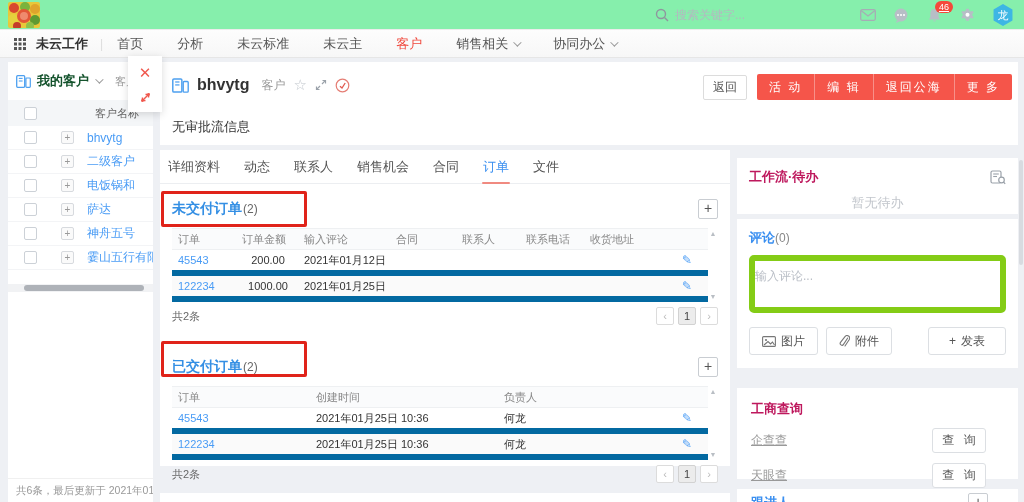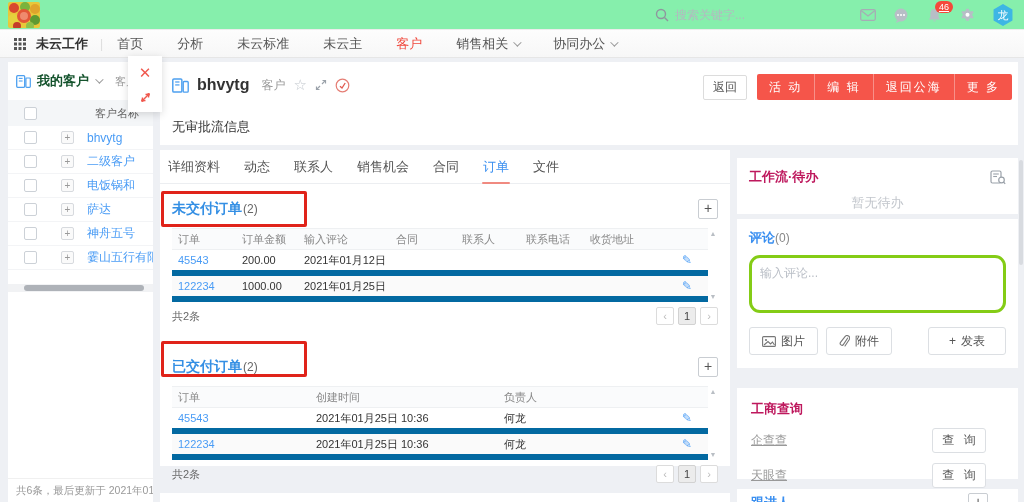--- a/index.html
+++ b/index.html
@@ -73,21 +73,21 @@
   .sec-title-row { display:flex; align-items:center; height:30px; margin:10px 12px 0 12px; }
   .sec-title { font-size:14px; font-weight:bold; color:#348fe4;text-align:right; }
   .sec-count { font-size:12px; color:#666; margin-left:1px; }
   .addbtn { margin-left:auto; width:20px; height:20px; border:1px solid #c9cdd2; border-radius:2px; background:#fff;
     color:#555; font-size:14px; line-height:17px; text-align:center; cursor:pointer; }
   .otable { margin:4px 12px 0 12px; position:relative; padding-right:10px; }
   .orow { display:flex; align-items:center; height:26px; font-size:11px; border-bottom:6px solid #0369a1; }
   .orow.head { height:22px; background:#fafbfc; border-top:1px solid #eef0f2; border-bottom:1px solid #eef0f2; color:#888; }
   .orow.alt { background:#fafafa; }
   .oc { padding-left:6px; overflow:hidden; white-space:nowrap; flex:none; }
-  .oc.num { text-align:left; padding-right:4px; }
+  .oc.num { text-align:center; padding-right:4px; }
   .oid { color:#4a9cf5; cursor:pointer; }
   .editc { margin-left:auto; padding-right:16px; }
   .pencil { color:#4a9cf5; font-size:12px; cursor:pointer; }
   .vscr { position:absolute; right:0; top:0; bottom:0; width:10px; display:flex; flex-direction:column; justify-content:space-between;
     align-items:center; font-size:7px; color:#b9bec4; padding:2px 0; }
   .tfoot { display:flex; align-items:center; height:28px; margin:0 12px; font-size:11px; color:#666; }
   .pager { margin-left:auto; display:flex; gap:4px; }
   .pbtn { width:18px; height:18px; border:1px solid #dcdcdc; border-radius:2px; background:#fff; color:#bbb; font-size:11px;
     display:flex; align-items:center; justify-content:center; cursor:pointer; }
   .pbtn.cur { background:#ececec; color:#444; border-color:#d2d2d2; }
@@ -96,22 +96,22 @@
   
   .rcard { position:absolute; left:737px; width:281px; background:#fff; }
   .rc-workflow { top:158px; height:56px; }
   .rc-head { display:flex; align-items:center; padding:10px 12px 0 12px; }
   .rc-title { font-size:13px; font-weight:bold; color:#be185d; }
   .rc-title.blue { color:#3a8ff0; }
   .rc-count { font-size:12px; color:#888; }
   .rc-ico { margin-left:auto; cursor:pointer; }
   .wf-empty { text-align:center; font-size:13px; color:#c2c6cc; margin-top:8px; }
   .rc-comments { top:219px; height:149px; padding:0 12px; }
-  .cmt-box { margin-top:8px; width:100%; height:58px; border:3px solid #84cc16; border-radius:11px; resize:none;
-    font-size:12px; padding:7px 8px; color:#333; outline:none; font-family:inherit; }
+  .cmt-box { margin-top:8px; width:100%; height:58px; border:6px solid #84cc16; border-radius:5px; resize:none;
+    font-size:12px; padding:7px 0; color:#333; outline:none; font-family:inherit; }
   .cmt-box::placeholder { color:#b9bec6; }
   .cmt-btns { display:flex; gap:8px; margin-top:10px; }
   .cbtn { height:28px; border:1px solid #dcdfe3; border-radius:3px; background:#fff; font-size:12px; color:#555;
     display:flex; align-items:center; gap:5px; padding:0 12px; cursor:pointer; }
   .cbtn.post { margin-left:auto; padding:0 20px; }
   .rc-business { top:388px; height:91px; padding:0 14px; }
   .biz-row { display:flex; align-items:center; margin-top:10px; }
   .biz-label { font-size:12px; color:#999;text-decoration:underline; }
   .qbtn { margin-left:auto; margin-right:18px; width:54px; height:25px; border:1px solid #dcdfe3; border-radius:3px; background:#fff;
     font-size:12px; color:#555; letter-spacing:3px; padding-left:3px; cursor:pointer; }

